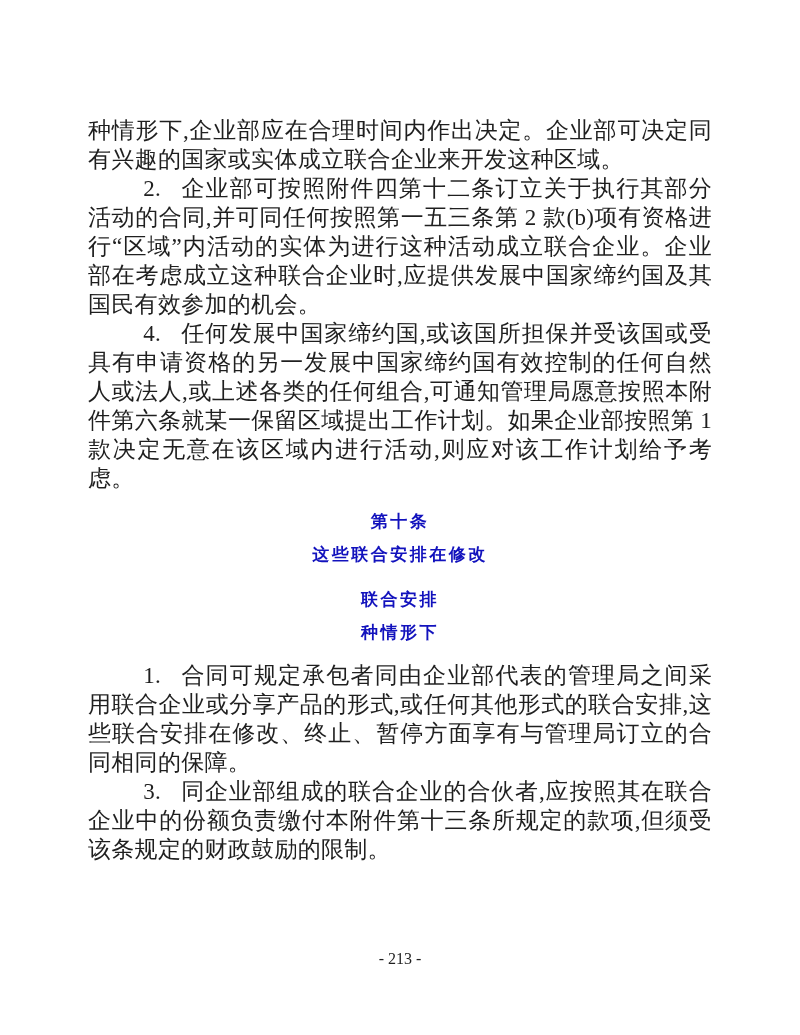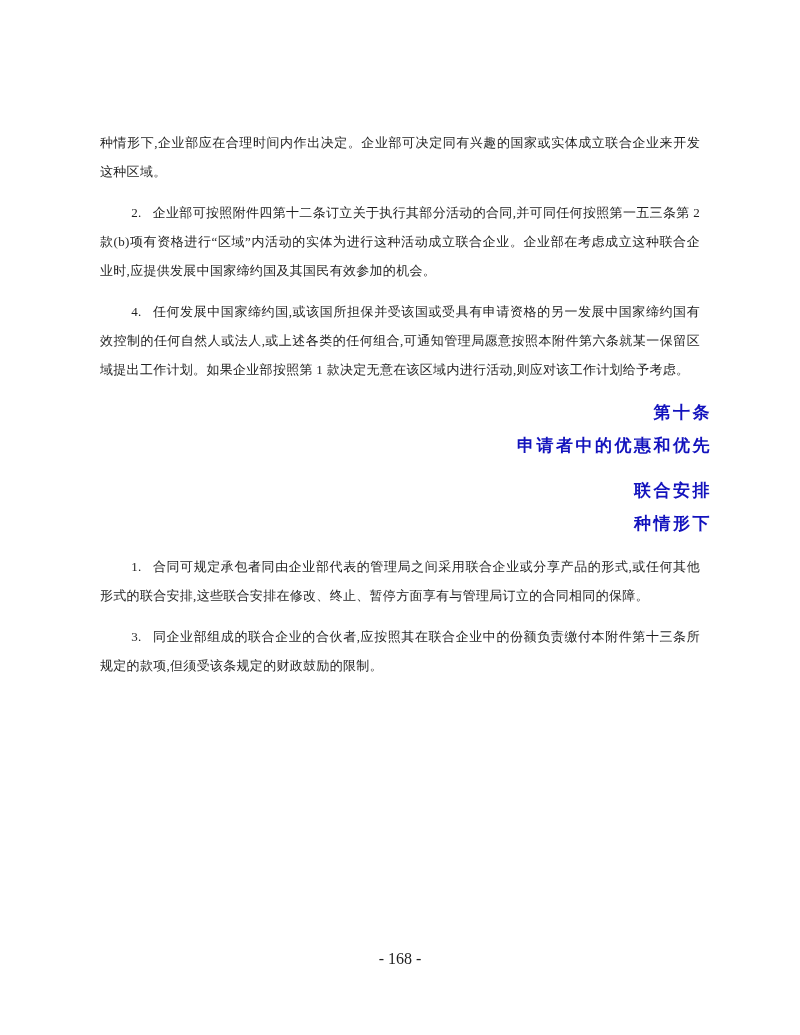--- a/index.html
+++ b/index.html
@@ -16,35 +16,35 @@
     font-family: "Liberation Serif", "DejaVu Serif", serif;
     color: #1f1f1f;
   }
   .content {
     position: absolute;
     left: 88px;
     top: 116px;
     width: 624px;
   }
   p.body {
-    margin: 12px;
-    font-size: 13px;
+    margin: 0;
+    font-size: 23px;
     line-height: 29px;
     text-align: justify;
     letter-spacing: 0.3px;
   }
   p.indent {
     text-indent: 2.4em;
   }
   .num {
     margin-right: 0.85em;
   }
   .article {
     margin: 12px 0;
-    text-align: right;
+    text-align: center;
     font-family: "Liberation Sans", "DejaVu Sans", sans-serif;
     font-weight: bold;
     font-size: 17px;
     line-height: 33px;
     letter-spacing: 2.5px;
     color: #1212bd;
   }
   .article .article-title,
   .article .article-subtitle {
     display: block;
@@ -68,30 +68,30 @@
 
     <p class="body"><span>种情形下,企业部应在合理时间内作出决定。企业部可决定同有兴趣的国家或实体成立联合企业来开发这种区域。</span></p>
 
     <p class="body indent"><span class="num">2.</span><span>企业部可按照附件四第十二条订立关于执行其部分活动的合同,并可同任何按照第一五三条第 2 款(b)项有资格进行“区域”内活动的实体为进行这种活动成立联合企业。企业部在考虑成立这种联合企业时,应提供发展中国家缔约国及其国民有效参加的机会。</span></p>
 
 
     <p class="body indent"><span class="num">4.</span><span>任何发展中国家缔约国,或该国所担保并受该国或受具有申请资格的另一发展中国家缔约国有效控制的任何自然人或法人,或上述各类的任何组合,可通知管理局愿意按照本附件第六条就某一保留区域提出工作计划。如果企业部按照第 1 款决定无意在该区域内进行活动,则应对该工作计划给予考虑。</span></p>
 
     <div class="article">
       <span class="article-title">第十条</span>
-      <span class="article-subtitle">申请者中的优惠和优先</span>
+      <span class="article-subtitle">这些联合安排在修改</span>
     </div>
 
 
     <div class="article">
       <span class="article-title">联合安排</span>
       <span class="article-subtitle">种情形下</span>
     </div>
 
     <p class="body indent"><span class="num">1.</span><span>合同可规定承包者同由企业部代表的管理局之间采用联合企业或分享产品的形式,或任何其他形式的联合安排,这些联合安排在修改、终止、暂停方面享有与管理局订立的合同相同的保障。</span></p>
 
 
     <p class="body indent"><span class="num">3.</span><span>同企业部组成的联合企业的合伙者,应按照其在联合企业中的份额负责缴付本附件第十三条所规定的款项,但须受该条规定的财政鼓励的限制。</span></p>
 
   </div>
 
-  <div class="footer">- 168 -</div>
+  <div class="footer">- 213 -</div>
 </div>
 
 </body></html>

